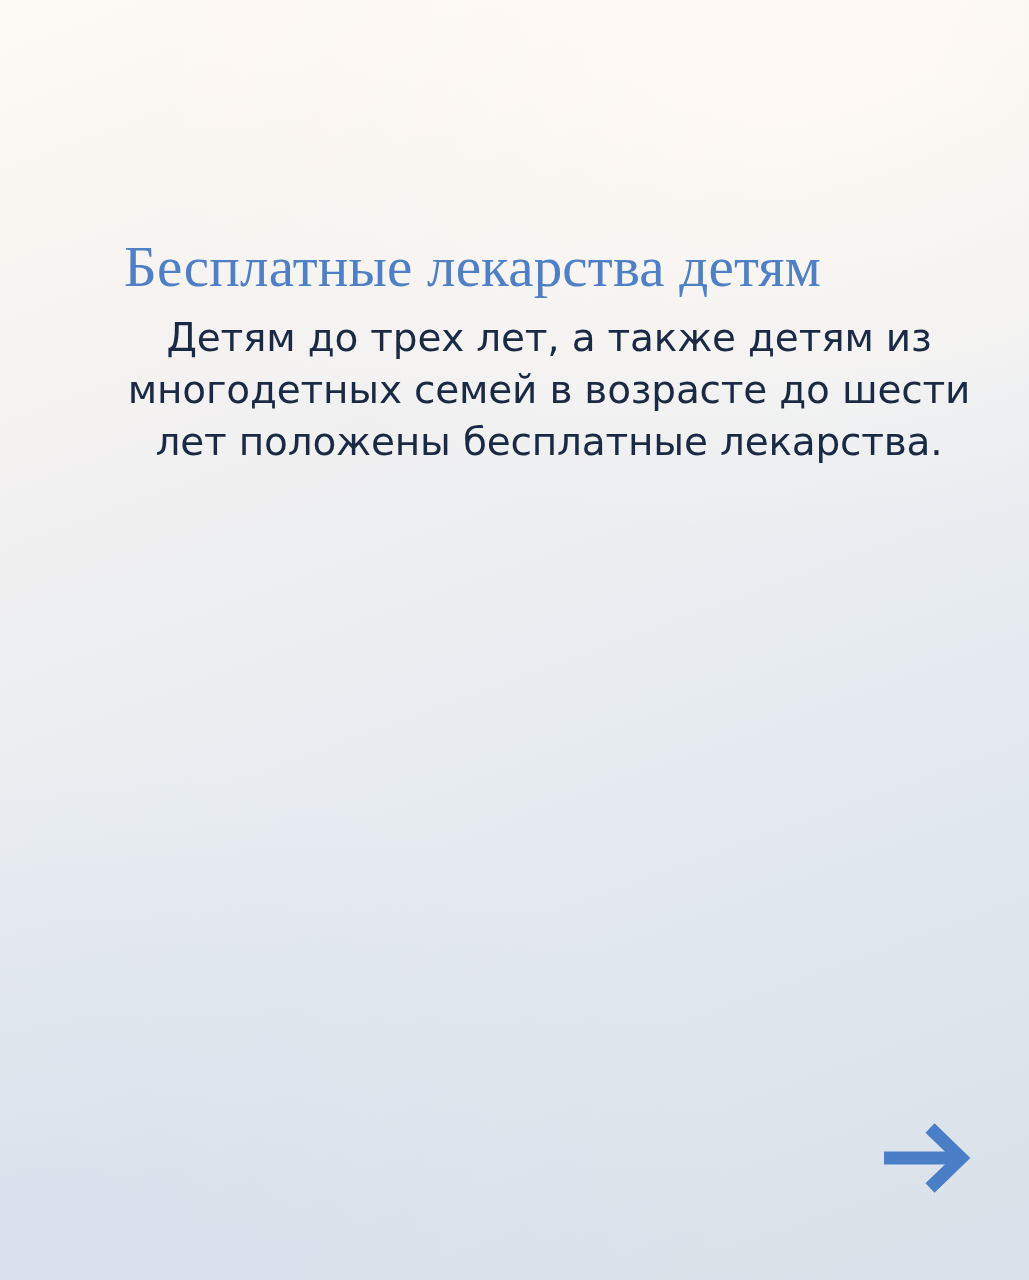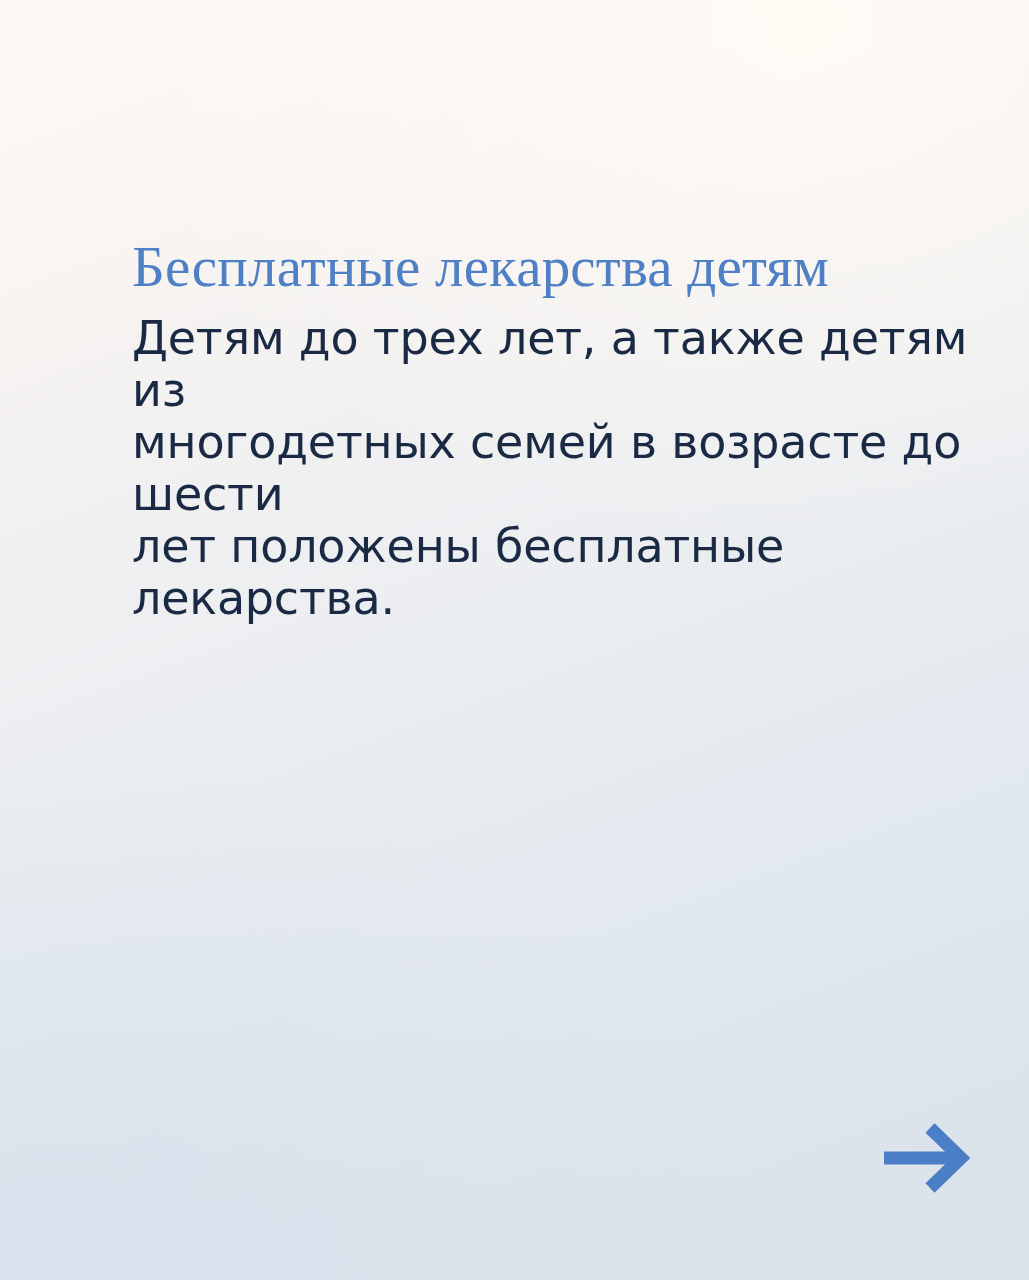--- a/index.html
+++ b/index.html
@@ -37,45 +37,46 @@
     position: absolute;
     inset: 0;
     background:
       radial-gradient(120% 70% at 78% 2%, rgba(255,250,244,0.95) 0%, rgba(255,250,244,0.0) 58%),
       radial-gradient(110% 65% at 6% 100%, rgba(214,224,236,0.75) 0%, rgba(214,224,236,0.0) 62%);
     pointer-events: none;
   }
 
   #content {
     position: absolute;
-    left: 132px;
+    left: 124px;
     top: 236px;
     width: 850px;
   }
 
   .slide-title {
     margin: 0 0 14px 0;
     font-family: "Liberation Serif", "DejaVu Serif", serif;
     font-size: 57px;
     line-height: 1.08;
     font-weight: 400;
     color: #4f7fc4;
     letter-spacing: 0.2px;
     white-space: nowrap;
   }
 
   .para {
     margin: 0 0 30px 0;
     font-family: "DejaVu Sans", "Liberation Sans", sans-serif;
-    font-size: 46px;
+    font-size: 39px;
     line-height: 52px;
     font-weight: 400;
     color: #1b2a44;
     letter-spacing: -0.2px;
     white-space: pre-line;
+    text-align: center;
   }
   .para:last-child {
     margin-bottom: 0;
   }
 
   #next-arrow {
     position: absolute;
     left: 880px;
     top: 1120px;
     width: 92px;

